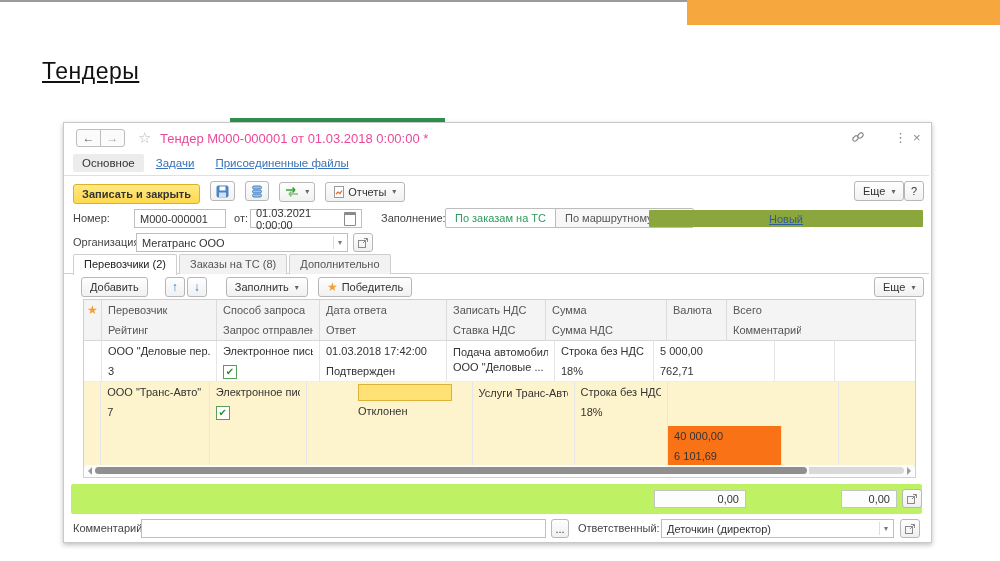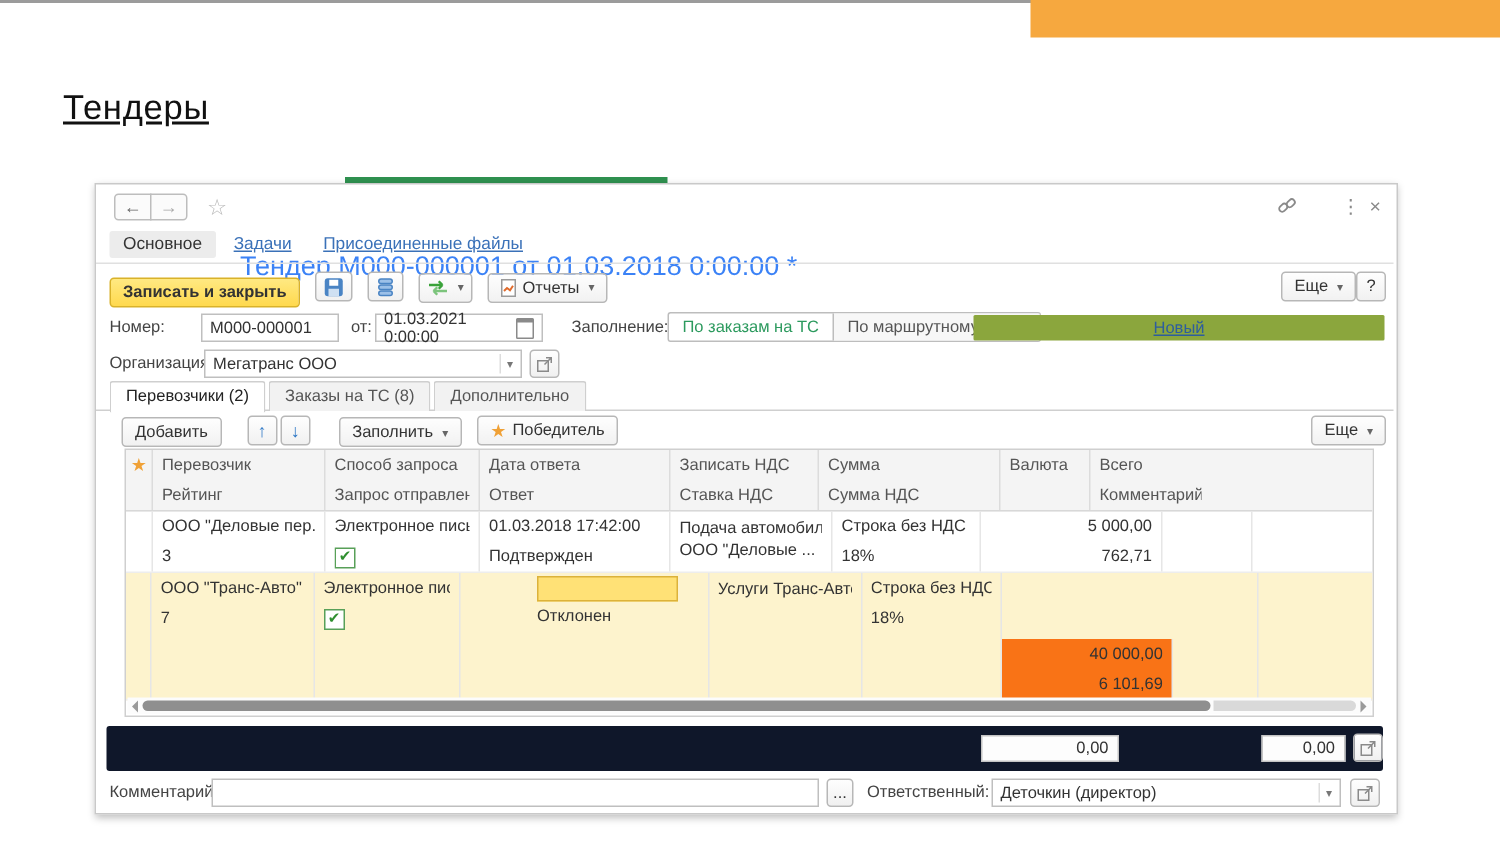--- a/index.html
+++ b/index.html
@@ -14,21 +14,21 @@
   
   .win{position:absolute;left:63px;top:122px;width:867px;height:419px;background:#fff;
        border:1px solid #c9c9c9;box-shadow:0 2px 5px rgba(0,0,0,.25);font-size:11px;}
   .abs{position:absolute;}
   
   .navbtn{width:25px;height:18px;border:1px solid #bdbdbd;background:#fbfbfb;display:inline-flex;
           align-items:center;justify-content:center;color:#666;font-size:12px;box-sizing:border-box;}
   .navbtn.back{border-radius:3px 0 0 3px;}
   .navbtn.fwd{border-radius:0 3px 3px 0;margin-left:-1px;color:#a9a9a9;}
   .star-outline{color:#b9b9b9;font-size:15px;}
-  .win-title{font-size:18px;color:#3b82f6;margin-top:36px;}
+  .win-title{font-size:13px;color:#ec4899;}
   .tb-ico{color:#8a8a8a;font-size:12px;cursor:default;}
   
   .navtabs{border-bottom:1px solid #e0e0e0;}
   .ntab{display:inline-block;padding:3px 9px;font-size:11.5px;}
   .ntab.active{background:#ececec;color:#333;border-radius:2px;}
   .ntab.link{color:#3a71b8;}
   
   .btn{display:inline-flex;align-items:center;gap:4px;height:20px;padding:0 8px;box-sizing:border-box;
        background:linear-gradient(#fefefe,#f1f1f1);border:1px solid #b7b7b7;border-radius:3px;
        font-size:11px;color:#333;white-space:nowrap;}
@@ -56,39 +56,39 @@
   .g-row{display:flex;}
   .g-cell{box-sizing:border-box;border-right:1px solid #e6e6e6;padding:0 6px;overflow:hidden;}
   .g-cell .t,.g-cell .b{height:20px;line-height:20px;white-space:nowrap;overflow:hidden;}
   .g-head{background:#f4f4f4;border-bottom:1px solid #d8d8d8;color:#555;}
   .g-head .g-cell{border-right:1px solid #dcdcdc;}
   .g-data{border-bottom:1px solid #ededed;}
   .g-data.sel{background:#fdf3cd;}
   .c0{width:18px;padding:0 2px;text-align:center;}
   .c1{width:115px;}.c2{width:103px;}.c3{width:127px;}.c4{width:108px;}
   .c5{width:99px;}.c6{width:121px;}.c7{width:60px;}.c8{width:80px;border-right:none!important;}
-  .num{text-align:right;}
+  .num{text-align:left;}
   .hl{background:#f97316;margin-top:44px;}
   .hstar{color:#f0a136;font-size:12px;line-height:20px;}
   .cb{display:inline-block;width:12px;height:12px;margin-top:3px;border:1px solid #58a058;background:#fff;
       text-align:center;line-height:11px;}
   .cb span{color:#2f8f2f;font-size:10px;}
   .svc .t{height:17px;line-height:17px;padding-top:3px;box-sizing:content-box;}
   .svc .b{height:17px;line-height:13px;}
   .sel-cell{height:15px;margin:2px 2px 0 0;background:#ffe176;border:1px solid #dcb23a;}
   
   .hscroll{position:absolute;left:1px;right:1px;bottom:1px;height:11px;display:flex;align-items:center;background:#fcfcfc;}
   .sc-arrow{width:0;height:0;border:4px solid transparent;margin:0 3px;}
   .sc-left{border-right-color:#9a9a9a;border-left-width:0;}
   .sc-right{border-left-color:#9a9a9a;border-right-width:0;}
   .sc-track{flex:1;height:7px;display:flex;}
   .sc-thumb{width:88%;height:7px;background:#8f8f8f;border-radius:4px;}
   .sc-rest{flex:1;height:7px;background:#d9d9d9;border-radius:0 4px 4px 0;margin-left:2px;}
   
-  .totals{background:#0f172a;border-radius:2px;}
+  .totals{background:#bef264;border-radius:2px;}
   .tot-inp{position:absolute;top:6px;height:18px;box-sizing:border-box;border:1px solid #c4c4c4;background:#fdfdfd;
            display:flex;align-items:center;justify-content:flex-end;padding:0 6px;}
   .mini-btn{height:19px;width:20px;box-sizing:border-box;border:1px solid #b7b7b7;border-radius:3px;
             background:linear-gradient(#fefefe,#f0f0f0);display:inline-flex;align-items:center;justify-content:center;}
   .combo-caret{margin-left:auto;color:#777;font-size:8px;padding-left:4px;border-left:1px solid #ddd;height:13px;
                display:flex;align-items:center;}
   .cal{width:11px;height:10px;border:1px solid #8a8a8a;border-top-width:3px;border-radius:1px;margin-left:auto;}
   .arrow-btn{color:#2e78c6;font-weight:bold;font-size:12px;}
 </style>
 </head>

